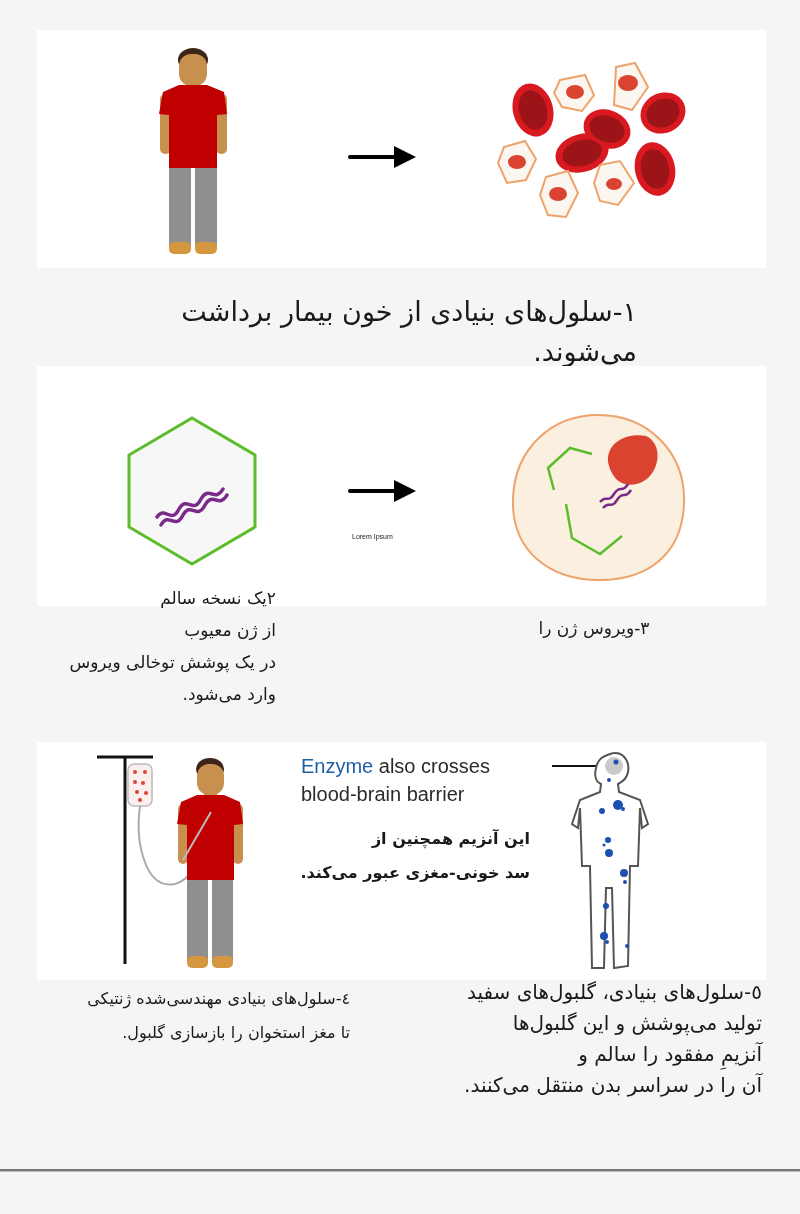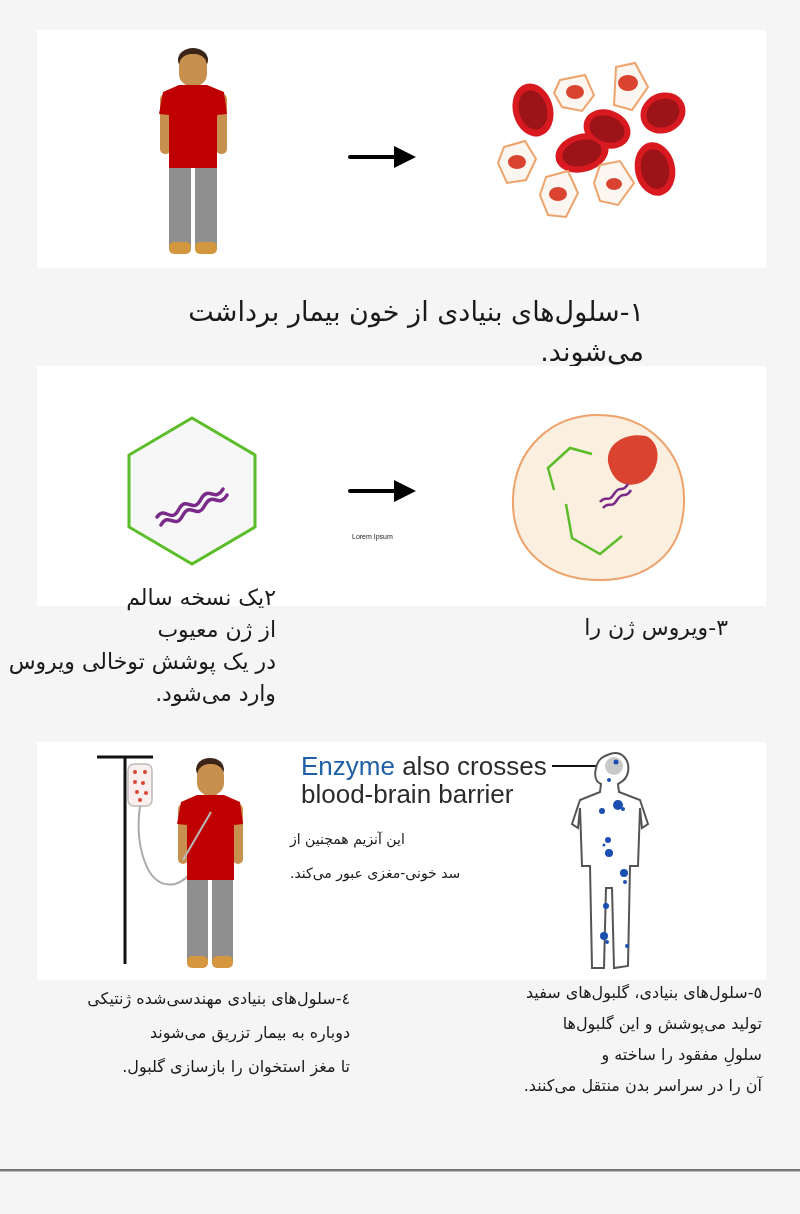--- a/index.html
+++ b/index.html
@@ -7,29 +7,29 @@
       width: 800px; height: 1214px; background: #f5f5f5;
       position: relative; overflow: hidden;
       font-family: "DejaVu Sans", sans-serif; color: #1a1a1a;
     }
     .panel { position: absolute; background: #ffffff; }
     #p1 { left: 37px; top: 30px; width: 729px; height: 238px; }
     #p2 { left: 37px; top: 366px; width: 729px; height: 240px; }
     #p3 { left: 37px; top: 742px; width: 729px; height: 238px; }
     .abs { position: absolute; }
     .fa { direction: rtl; unicode-bidi: embed; }
-    .caption1 { left: 154px; top: 292px; width: 490px; text-align: right; font-size: 27px; line-height: 40px; }
-    .cap-small { font-size: 22px; line-height: 32px; text-align: right; white-space: nowrap; }
+    .caption1 { left: 147px; top: 292px; width: 490px; text-align: right; font-size: 27px; line-height: 40px; }
+    .cap-small { font-size: 17px; line-height: 32px; text-align: right; white-space: nowrap; }
     #cap2 { left: 20px; top: 582px; width: 256px; }
-    #cap3 { left: 460px; top: 612px; width: 268px; }
+    #cap3 { left: 460px; top: 612px; width: 268px; text-align: center; }
     #cap4 { left: 20px; top: 982px; width: 330px; font-size: 16px; line-height: 34px; }
-    #cap5 { left: 440px; top: 977px; width: 322px; font-size: 16px; line-height: 31px; text-align: right; }
-    .enzyme-head { left: 301px; top: 752px; font-family: "Liberation Sans", sans-serif; font-size: 26px; line-height: 28px; color: #2b2b2b; font-weight: 500; }
+    #cap5 { left: 440px; top: 977px; width: 322px; font-size: 20px; line-height: 31px; text-align: right; }
+    .enzyme-head { left: 301px; top: 752px; font-family: "Liberation Sans", sans-serif; font-size: 20px; line-height: 28px; color: #2b2b2b; font-weight: 500; }
     .enzyme-head .blue { color: #1f5fa6; }
-    #enzyme-fa { left: 290px; top: 822px; width: 240px; font-size: 14px; line-height: 34px; text-align: left; }
+    #enzyme-fa { left: 290px; top: 822px; width: 240px; font-size: 16px; line-height: 34px; text-align: right; font-weight: bold; }
     .lorem { left: 352px; top: 533px; font-family: "Liberation Sans", sans-serif; font-size: 7px; color: #222; }
     .divider { left: 0; top: 1169px; width: 800px; height: 2px; background: #777; border-bottom: 1px solid #bbb; }
     svg { position: absolute; overflow: visible; }
   </style>
 </head>
 <body>
 
 <div id="p1" class="panel"></div>
 
 <svg style="left:155px;top:42px" width="80" height="215" viewBox="0 0 80 215">
@@ -180,24 +180,23 @@
       <circle cx="73" cy="134" r="2"></circle>
     <circle cx="54" cy="158" r="3"></circle>
     <circle cx="52" cy="188" r="4"></circle>
       <circle cx="55" cy="194" r="2"></circle>
     <circle cx="75" cy="198" r="2"></circle>
   </g>
 </svg>
 
 <div id="cap4" class="abs fa cap-small">
   <div>٤-سلول‌های بنیادی مهندسی‌شده ژنتیکی</div>
-  <div>دوباره به بیمار تزریق می‌شوند</div>
   <div>تا مغز استخوان را بازسازی گلبول.</div>
 </div>
 
 <div id="cap5" class="abs fa cap-small">
   <div>٥-سلول‌های بنیادی، گلبول‌های سفید</div>
   <div>تولید می‌پوشش و این گلبول‌ها</div>
-  <div>سلولِ مفقود را ساخته و</div>
+  <div>آنزیمِ مفقود را سالم و</div>
   <div>آن را در سراسر بدن منتقل می‌کنند.</div>
 </div>
 
 <div class="abs divider"></div>
 
 </body></html>

